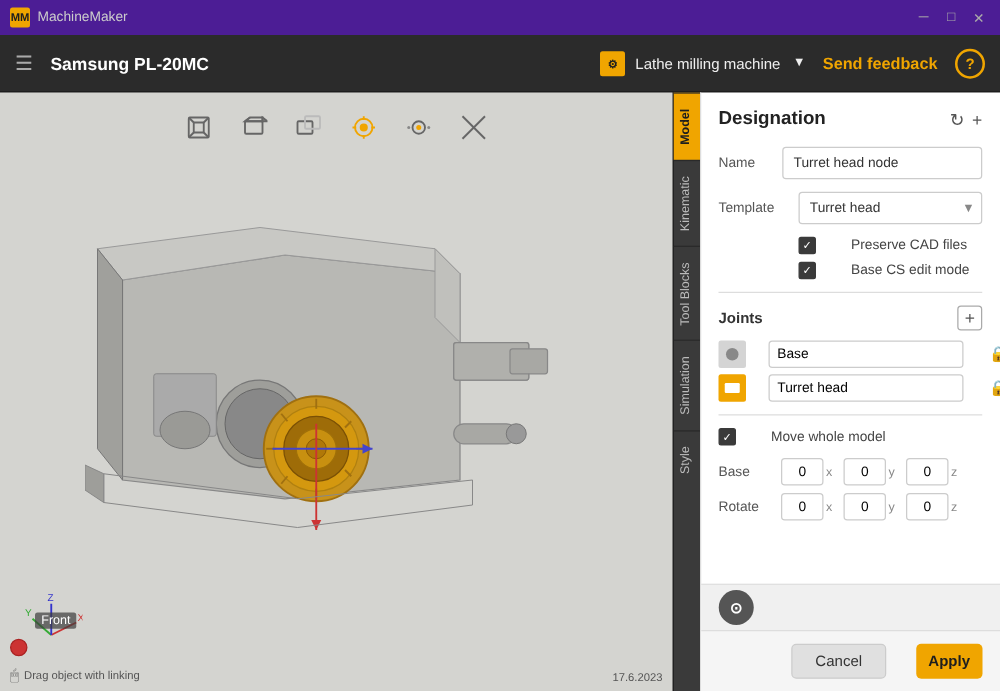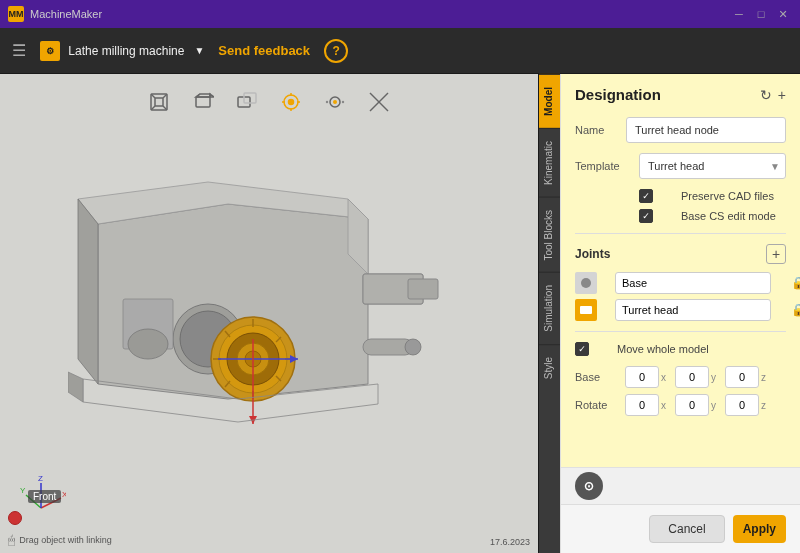--- a/index.html
+++ b/index.html
@@ -165,21 +165,21 @@
     }
     .vtab.active {
       background: #f0a500;
       color: #1e1e1e;
       font-weight: 600;
     }
 
     
     .panel {
       width: 240px;
-      background: #fef9c3;
+      background: #ffffff;
       display: flex;
       flex-direction: column;
       border-left: 1px solid #ddd;
     }
 
     .panel-content {
       flex: 1;
       overflow-y: auto;
       padding: 12px 14px;
     }
@@ -360,21 +360,21 @@
       font-size: 10px;
       color: #888;
       width: 10px;
     }
 
     
     .panel-footer {
       padding: 10px 14px;
       display: flex;
       justify-content: flex-end;
-      gap: 8px;
+      gap: 24px;
       border-top: 1px solid #ddd;
       background: #f5f5f5;
     }
     .btn-cancel {
       padding: 6px 18px;
       background: #e0e0e0;
       border: 1px solid #ccc;
       border-radius: 4px;
       font-size: 12px;
       cursor: pointer;
@@ -399,20 +399,21 @@
   <span class="titlebar-title">MachineMaker</span>
   <div class="titlebar-controls">
     <div class="titlebar-btn">─</div>
     <div class="titlebar-btn">□</div>
     <div class="titlebar-btn close">✕</div>
   </div>
 </div>
 
 <div class="header">
   <span class="header-menu-btn">☰</span>
+  <span class="header-title">Samsung PL-20MC</span>
   <div class="header-machine">
     <div class="machine-icon">⚙</div>
     <span class="machine-label">Lathe milling machine</span>
     <span class="machine-dropdown">▼</span>
   </div>
   <button class="feedback-btn">Send feedback</button>
   <div class="help-btn">?</div>
 </div>
 
 <div class="main">

